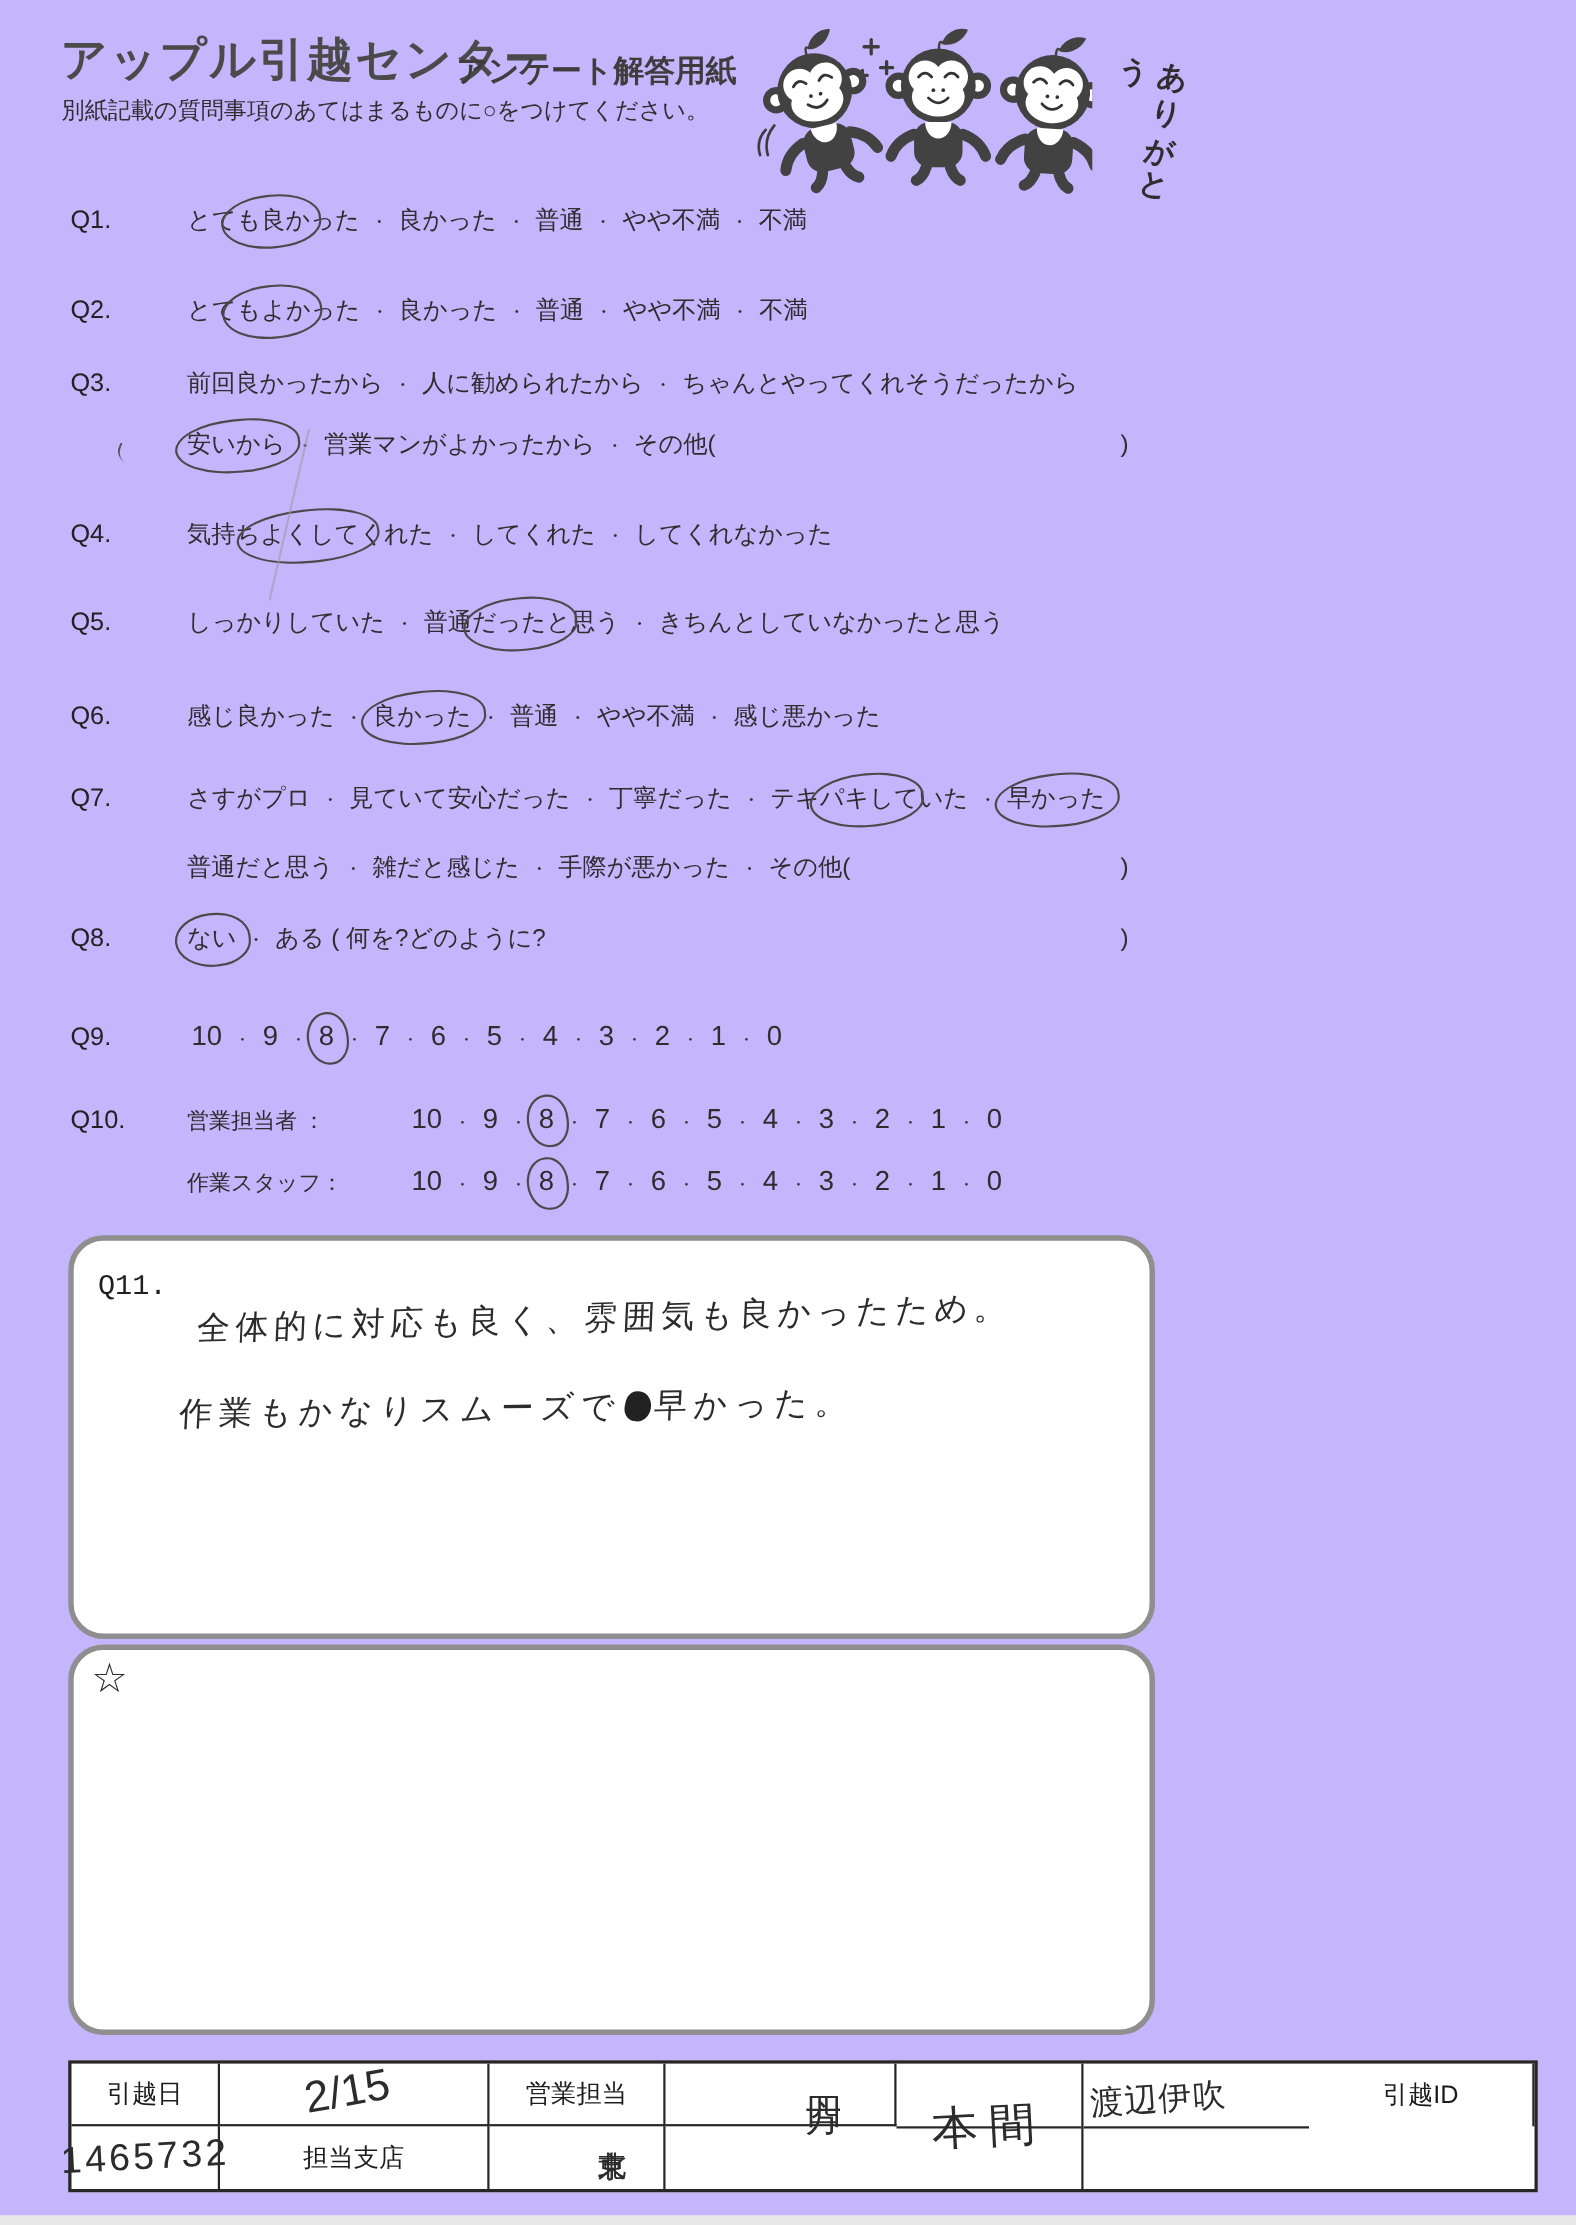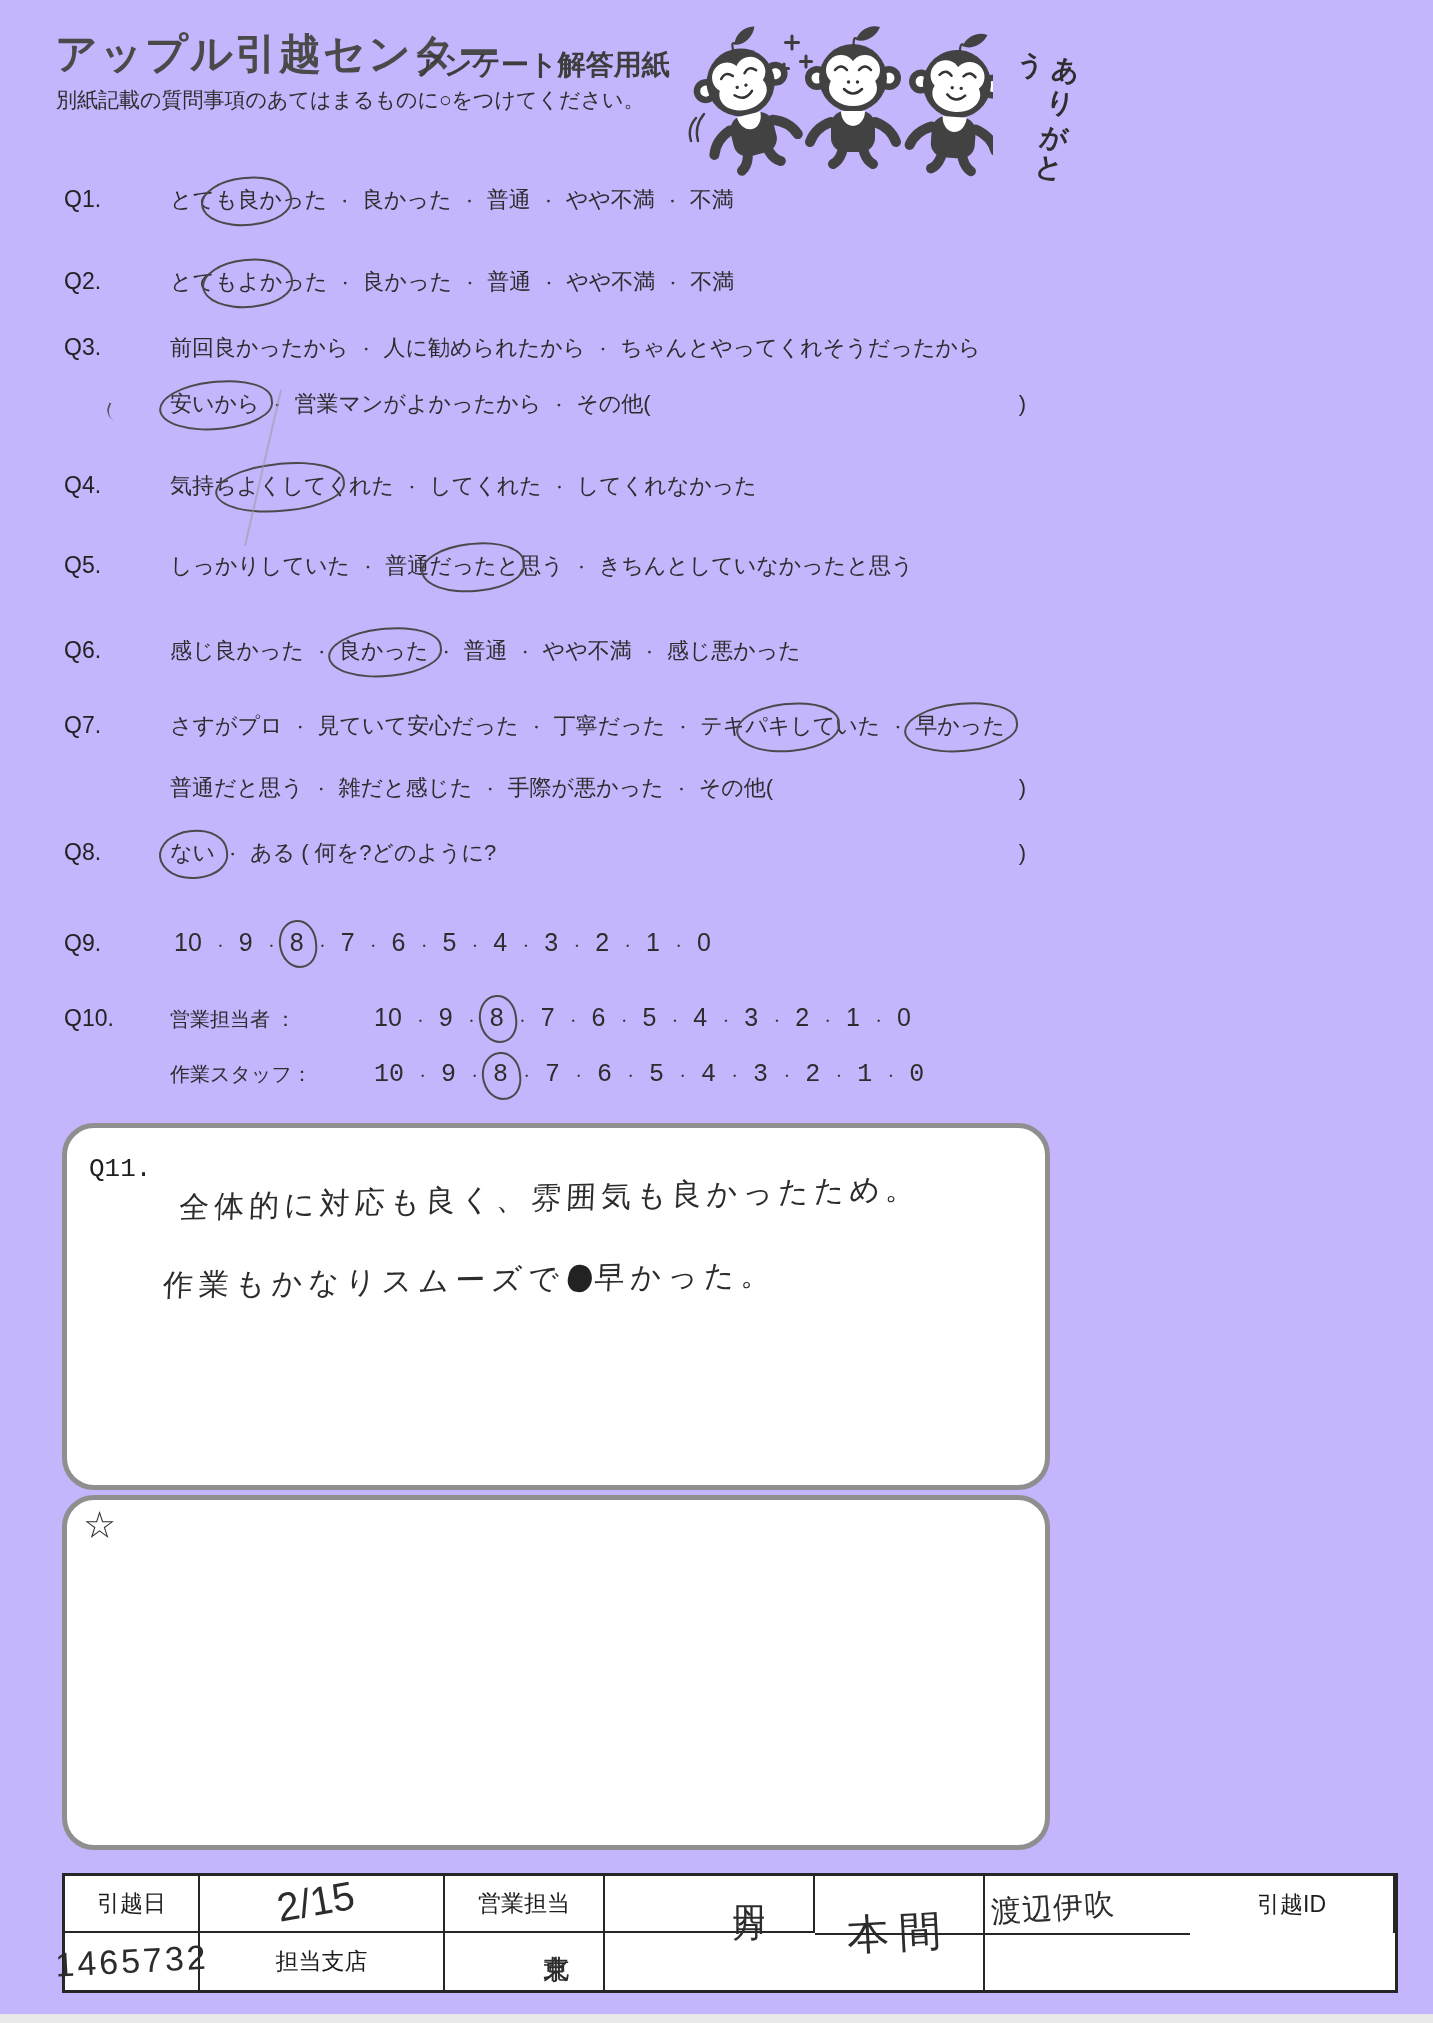--- a/index.html
+++ b/index.html
@@ -23,21 +23,21 @@
   .q-line:nth-child(3){margin-top:36px;}
   .q-line:nth-child(4){margin-top:26px;}
   .q-line:nth-child(5){margin-top:52px;}
   .q-line:nth-child(6){margin-top:50px;}
   .q-line:nth-child(7){margin-top:55px;}
   .q-line:nth-child(8){margin-top:45px;}
   .q-line:nth-child(9){margin-top:32px;}
   .q-line:nth-child(10){margin-top:35px;}
   .q-line:nth-child(11){margin-top:60px;}
   .q-line:nth-child(12){margin-top:45px;}
-  .q-line:nth-child(13){margin-top:27px;font-family:Liberation Mono, monospace;}
+  .q-line:nth-child(13){margin-top:27px;}
   .q-id{flex:0 0 106px;font-size:23px;color:#222;}
   .q-prefix{flex:0 0 200px;font-size:20px;}
   .q-opts{display:flex;align-items:baseline;}
   .dot{margin:0 9px;font-size:17px;color:#333;}
   .opt{position:relative;}
   .paren{margin-left:auto;font-size:22px;}
   .scale .opt{font-size:25px;margin:0 4px;}
   .scale .dot{margin:0 7px;font-size:15px;}
 
   

